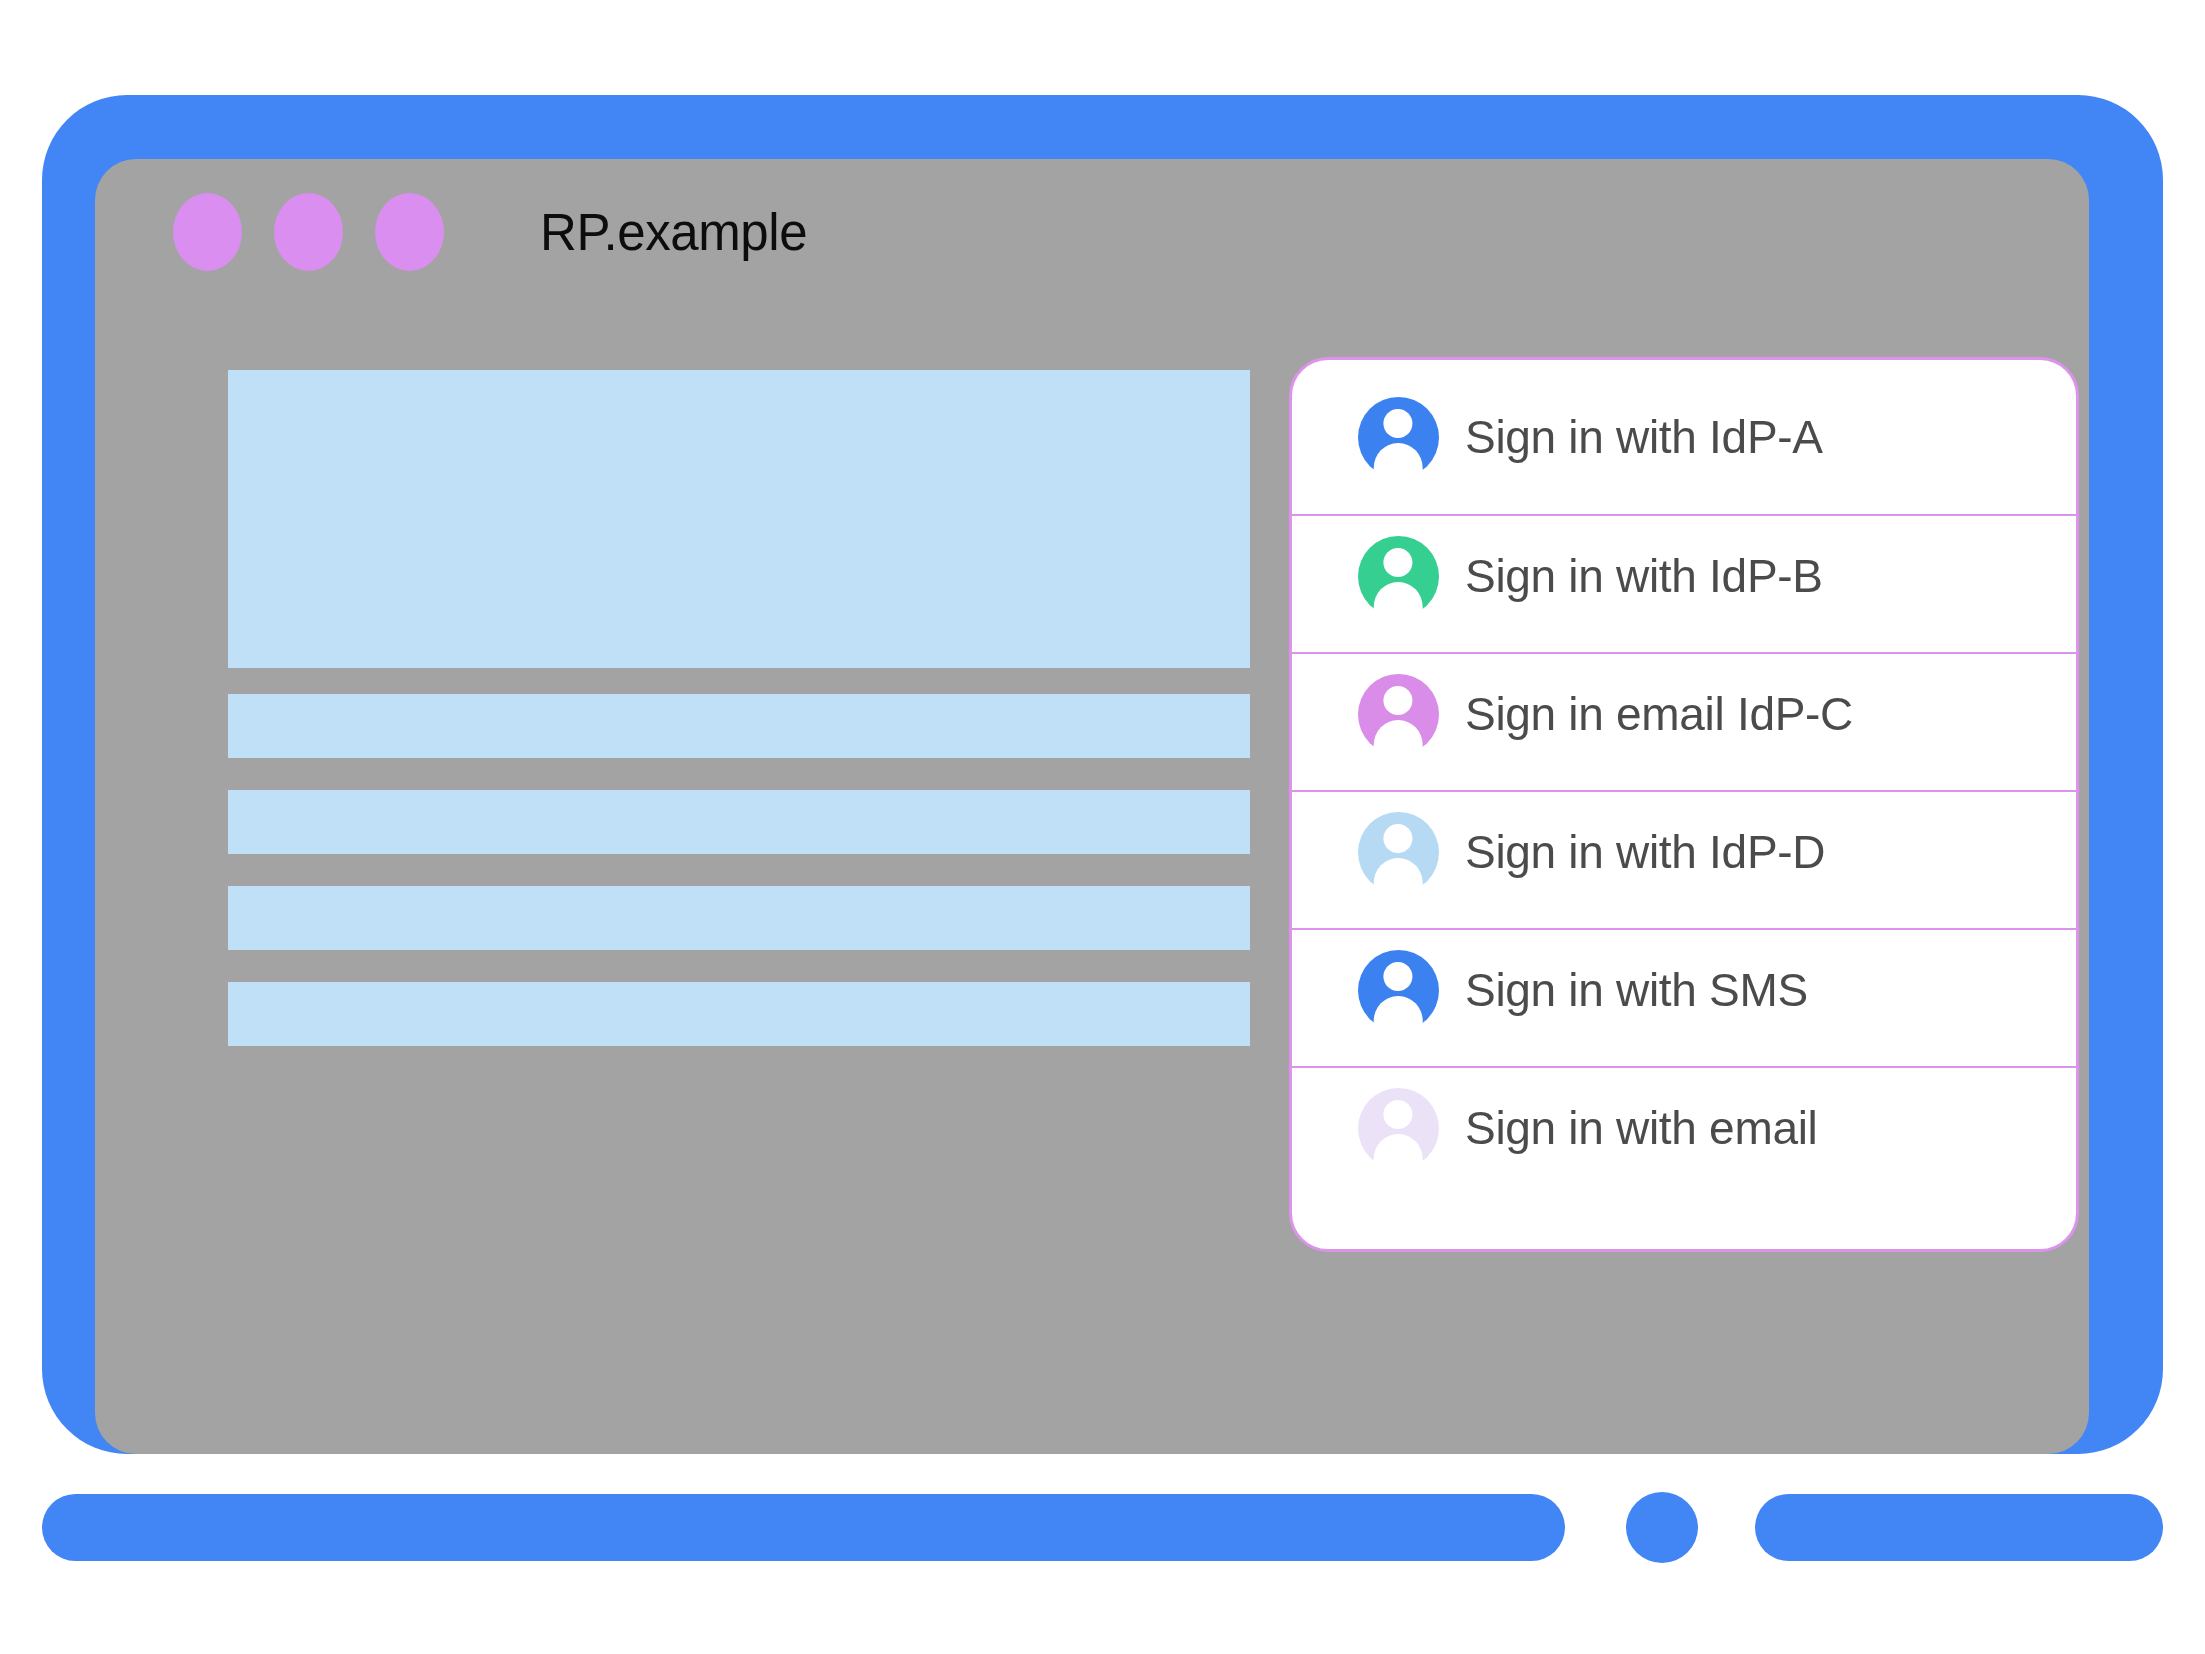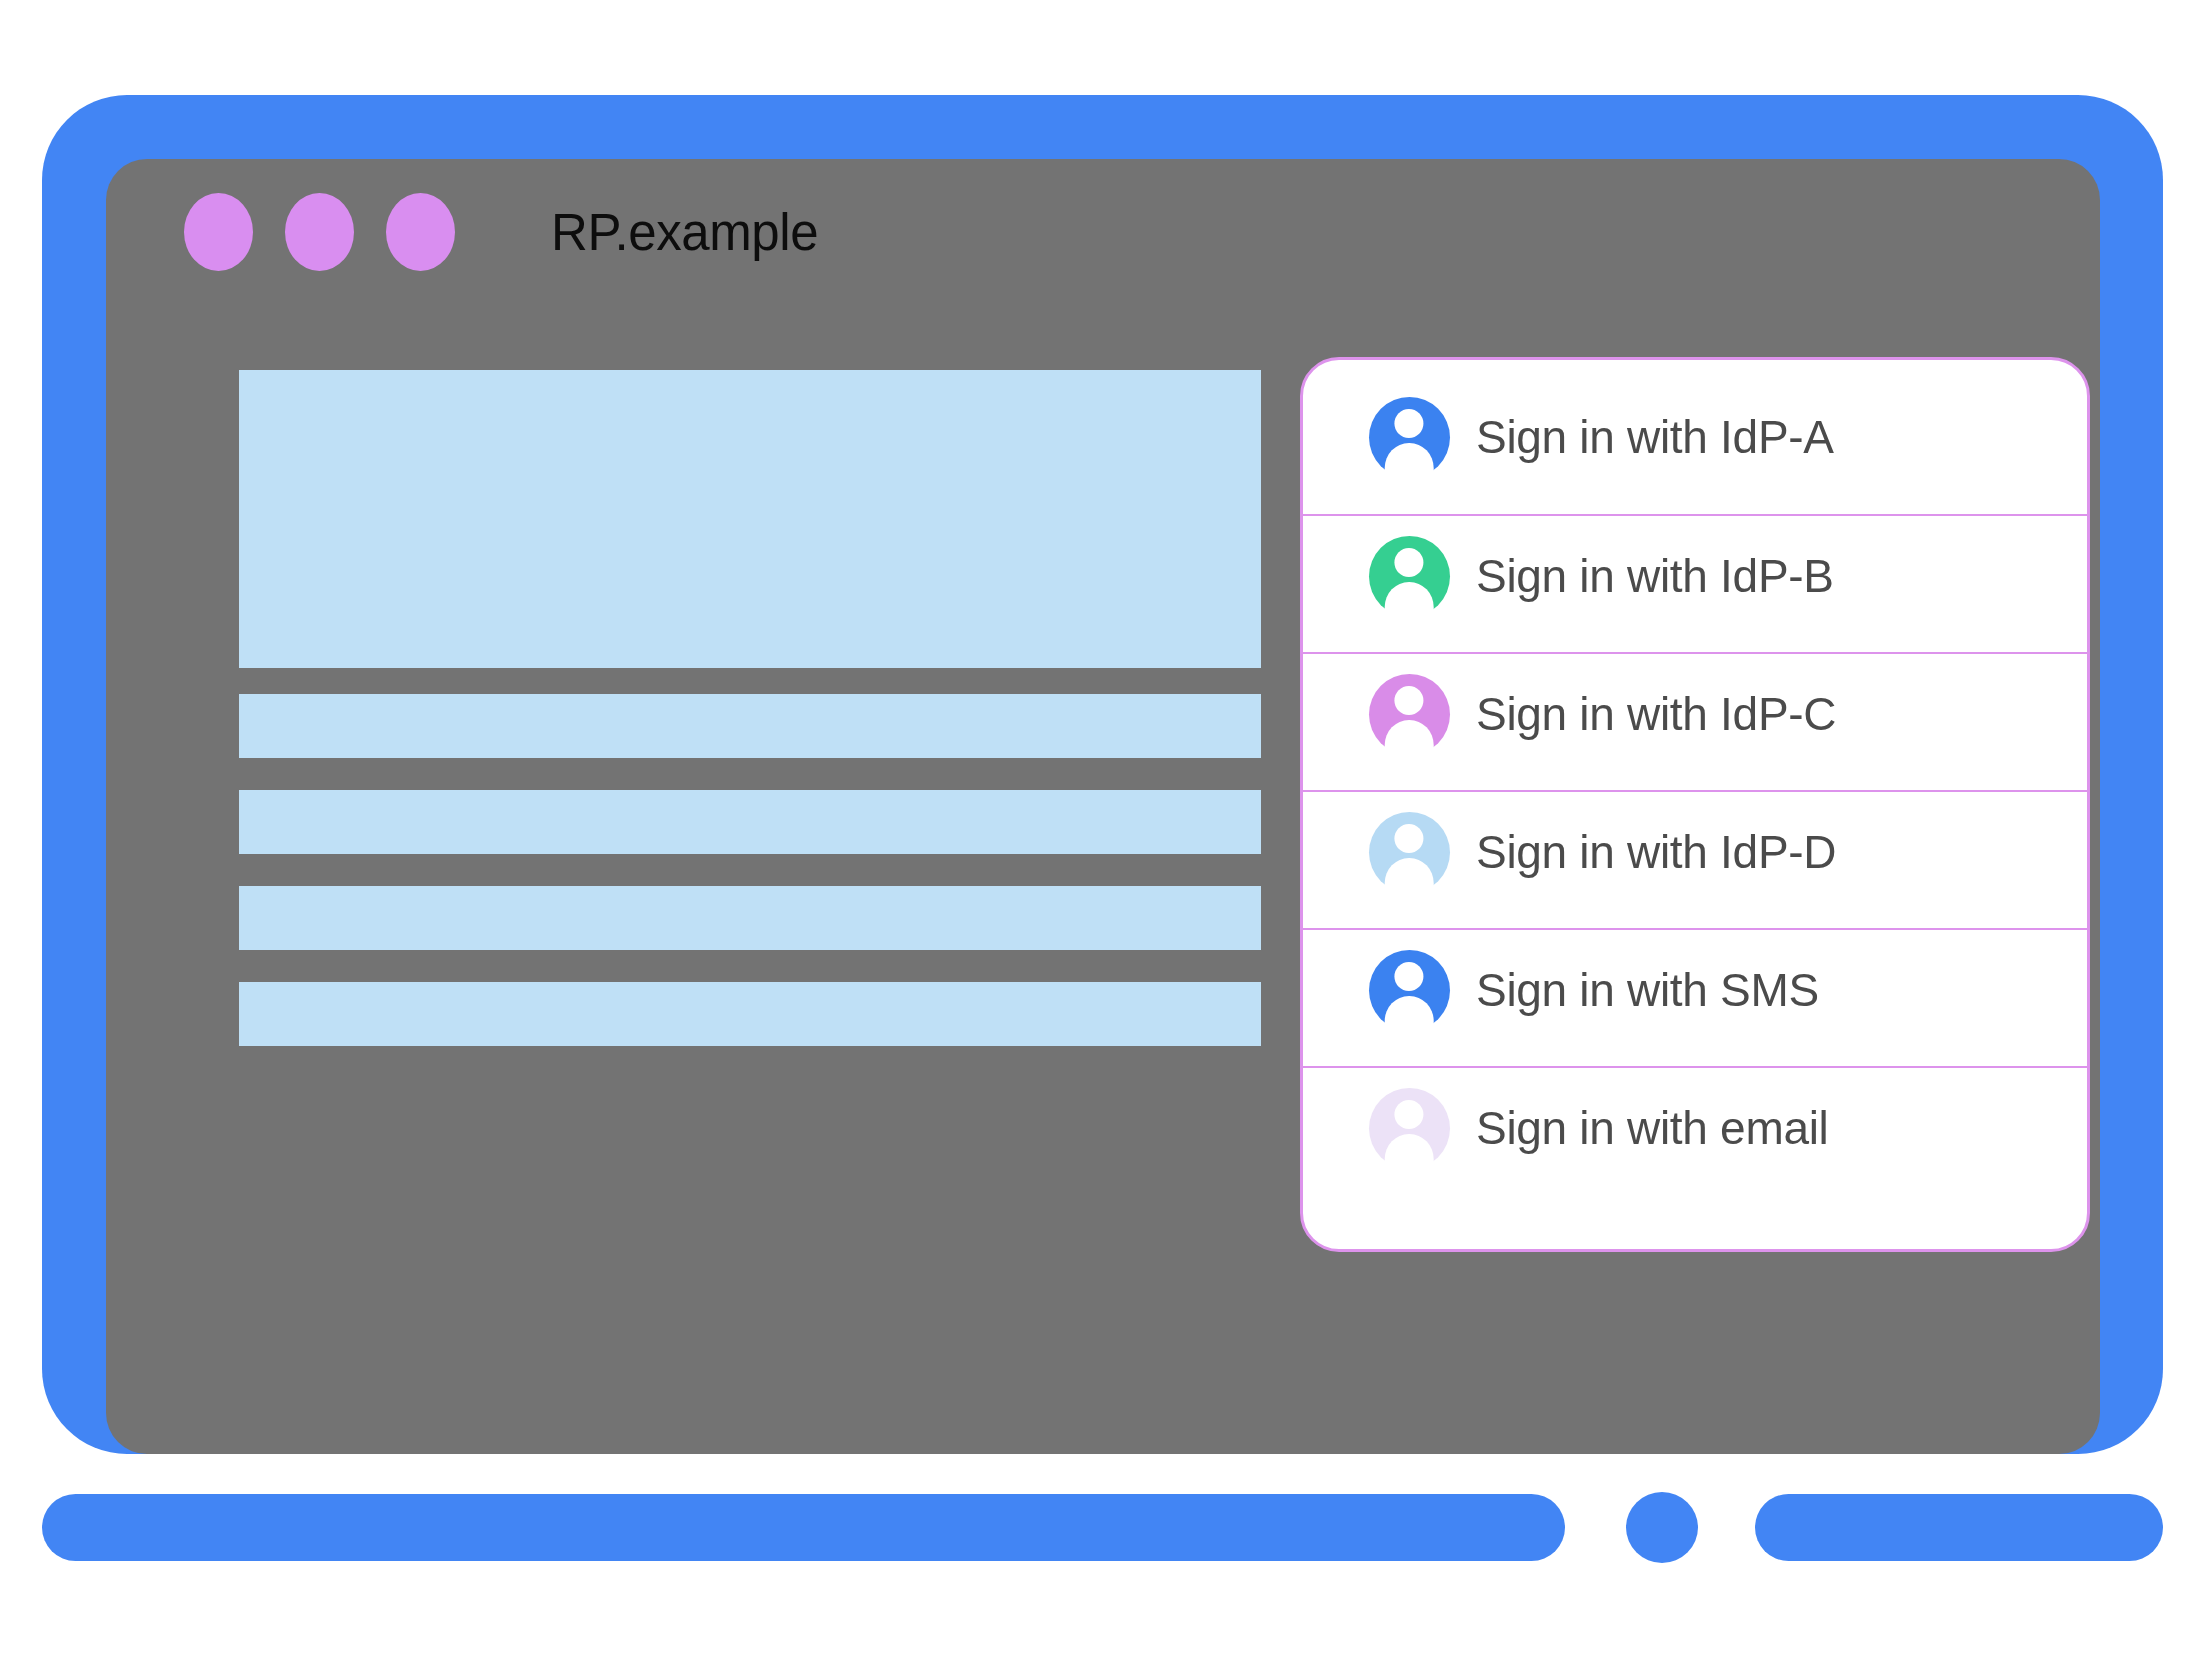--- a/index.html
+++ b/index.html
@@ -29,26 +29,26 @@
     top: 0;
     width: 2121px;
     height: 1359px;
     box-sizing: border-box;
     background: #4285f4;
     border-radius: 85px;
   }
 
   .frame-screen {
     position: absolute;
-    left: 64px;
+    left: 53px;
     top: 64px;
     width: 1994px;
     height: 1295px;
     box-sizing: border-box;
-    background: #737373;
+    background: #a3a3a3;
     border-radius: 41px;
     overflow: hidden;
   }
 
   
   .bezel-bar {
     position: absolute;
     height: 67px;
     background: #4285f4;
     border-radius: 34px;
@@ -211,21 +211,21 @@
               <span class="head"></span>
               <span class="body"></span>
             </span>
             <span class="item-label">Sign in with IdP-B</span>
           </div>
           <div class="chooser-item">
             <span class="avatar" style="background: rgb(217, 140, 232);">
               <span class="head"></span>
               <span class="body"></span>
             </span>
-            <span class="item-label">Sign in with IdP-C</span>
+            <span class="item-label">Sign in email IdP-C</span>
           </div>
           <div class="chooser-item">
             <span class="avatar" style="background: rgb(182, 218, 244);">
               <span class="head"></span>
               <span class="body"></span>
             </span>
             <span class="item-label">Sign in with IdP-D</span>
           </div>
           <div class="chooser-item">
             <span class="avatar" style="background: rgb(59, 130, 240);">

